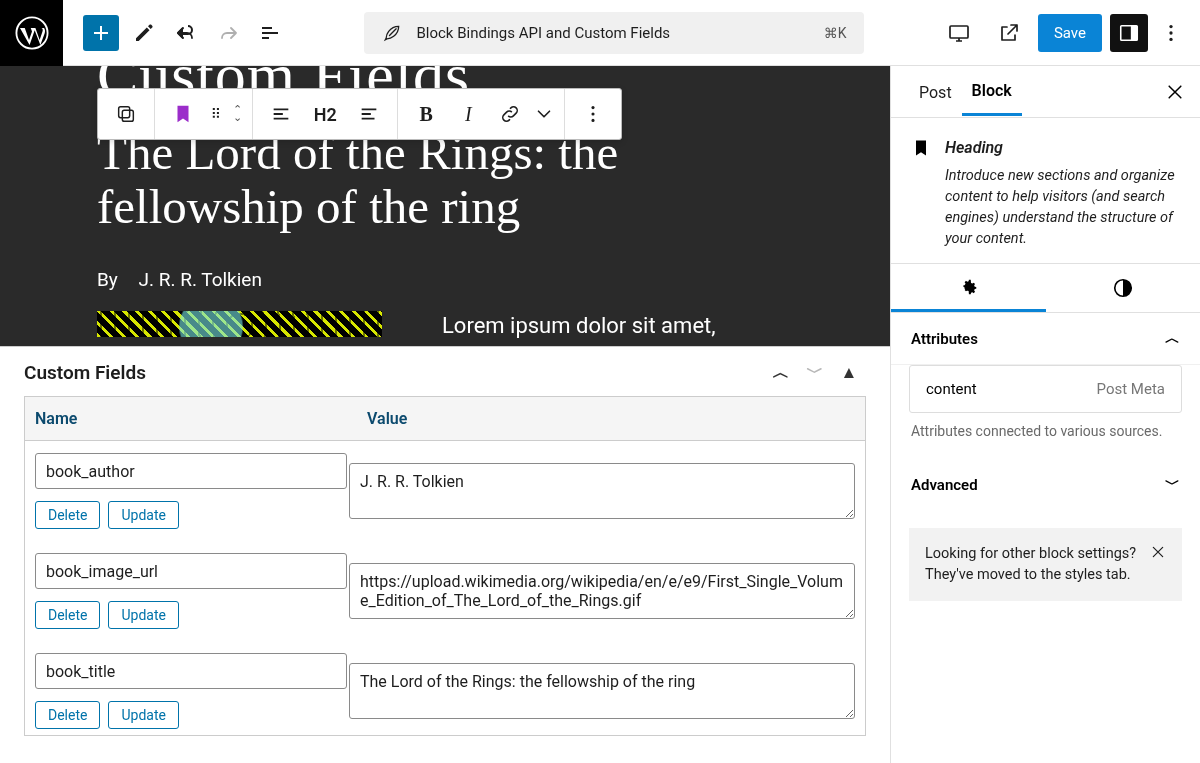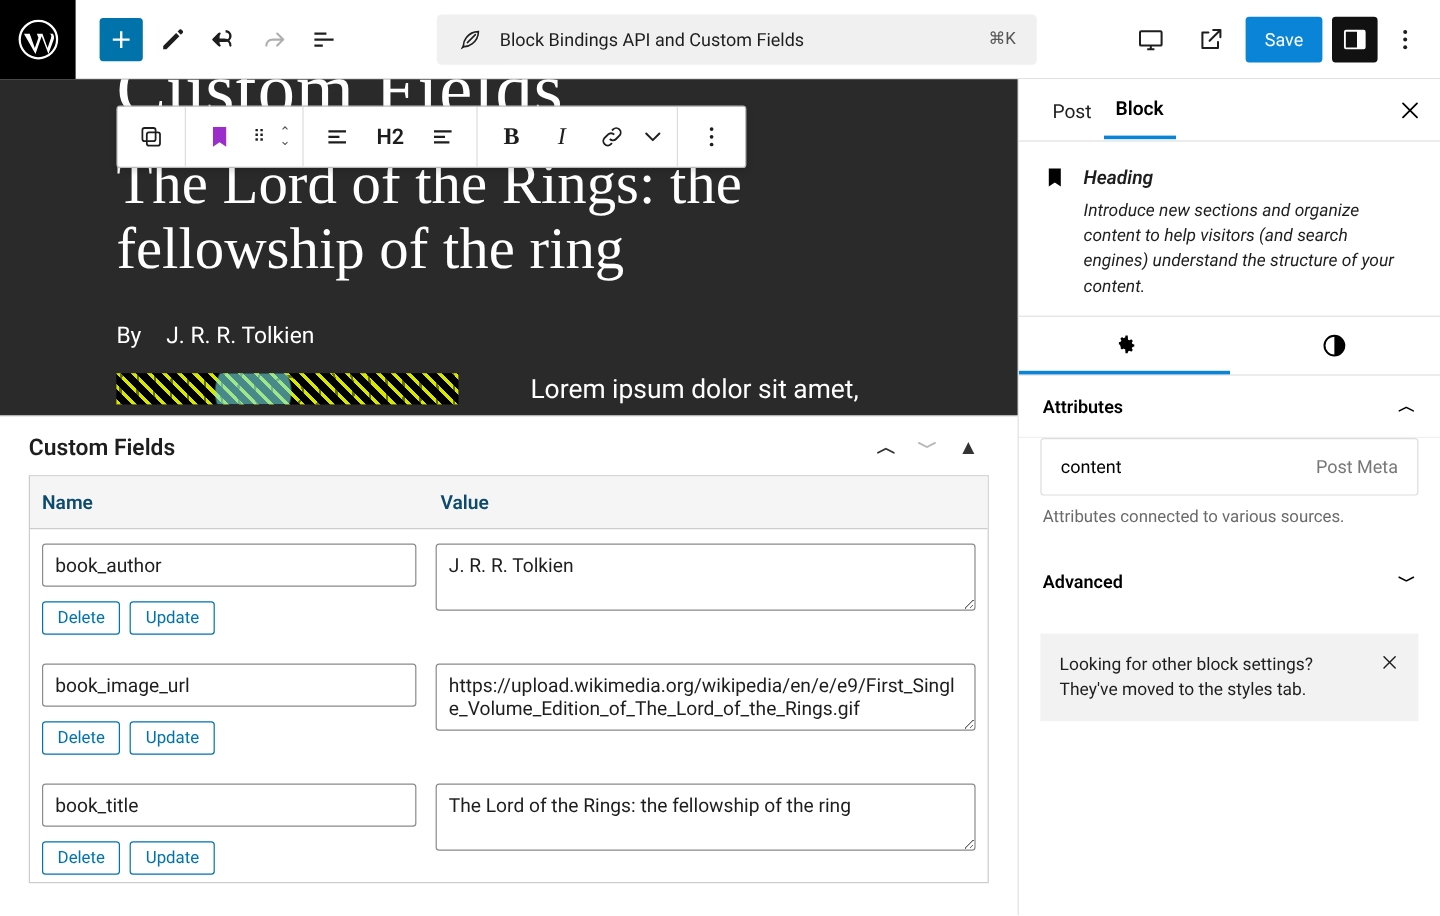--- a/index.html
+++ b/index.html
@@ -57,30 +57,30 @@
   .cf-panel { flex:1; background:#fff; border-top:1px solid #ccc; display:flex; flex-direction:column; overflow:auto;}
   .cf-head { display:flex; align-items:center; padding:14px 24px 12px; font-size:19px; font-weight:600; color:#1e1e1e;}
   .cf-head .spacer{flex:1;}
   .cf-head .ctrl{width:34px;text-align:center;color:#333;font-size:17px;}
   .cf-head .ctrl.dim{opacity:.35;}
   .cf-table { margin:0 24px 18px; border:1px solid #ccc; }
   .cf-thead { display:flex; background:#f5f5f5; border-bottom:1px solid #ccc; }
   .cf-thead div { padding:12px 10px; font-weight:600; font-size:16px; color:#0c4a6e; text-align:left;}
   .col-name{width:332px;}
   .col-value{flex:1;}
-  .cf-row { display:flex; gap:16px; padding:12px 10px 6px; align-items:flex-start;}
+  .cf-row { display:flex; gap:2px; padding:12px 10px 6px; align-items:center;}
   .cf-row + .cf-row { padding-top: 18px; }
   .cf-name-wrap { width:312px; display:flex; flex-direction:column; gap:12px;}
   .cf-name-input { width:100%; height:36px; border:1px solid #8a8a8a; border-radius:3px; padding:0 10px; font-size:16px; color:#1e1e1e;}
   .cf-value-ta { flex:1; min-height:52px; border:1px solid #8a8a8a; border-radius:3px; padding:8px 10px; font-size:16px; color:#1e1e1e; resize:both; font-family:inherit;}
   .cf-btns { display:flex; gap:8px; }
   .cf-btns button { background:#fff; border:1px solid #0073aa; color:#0073aa; font-size:14px; padding:5px 12px; border-radius:3px;}
 
   
-  .sidebar { width:352px; border-left:1px solid #e0e0e0; background:#fff; display:flex; flex-direction:column; overflow:auto;}
+  .sidebar { width:310px; border-left:1px solid #e0e0e0; background:#fff; display:flex; flex-direction:column; overflow:auto;}
   .sb-tabs { display:flex; align-items:center; border-bottom:1px solid #e0e0e0; padding:0 8px 0 18px; height:52px;}
   .sb-tab { font-size:16px; padding:14px 10px 13px; border:none; background:none; color:#1e1e1e;}
   .sb-tab.active { font-weight:600; border-bottom:3px solid #0a84d6; color:#000; }
   .sb-close { margin-left:auto; width:34px;height:34px;display:flex;align-items:center;justify-content:center;}
   .sb-block-desc { padding:18px 20px 14px; display:flex; gap:14px; font-size:14.5px; color:#1e1e1e; line-height:1.45;font-style:italic;}
   .sb-block-desc .hicon{color:#000; width:22px; padding-top:2px;}
   .sb-block-desc .hicon svg{width:20px;height:20px;}
   .sb-block-desc .tt{font-weight:600; font-size:16px; margin-bottom:6px; display:block;}
   .sb-style-tabs { display:flex; border-top:1px solid #e0e0e0; border-bottom:1px solid #e0e0e0;}
   .sb-style-tabs .stab{flex:1; height:48px; display:flex; align-items:center; justify-content:center;}

